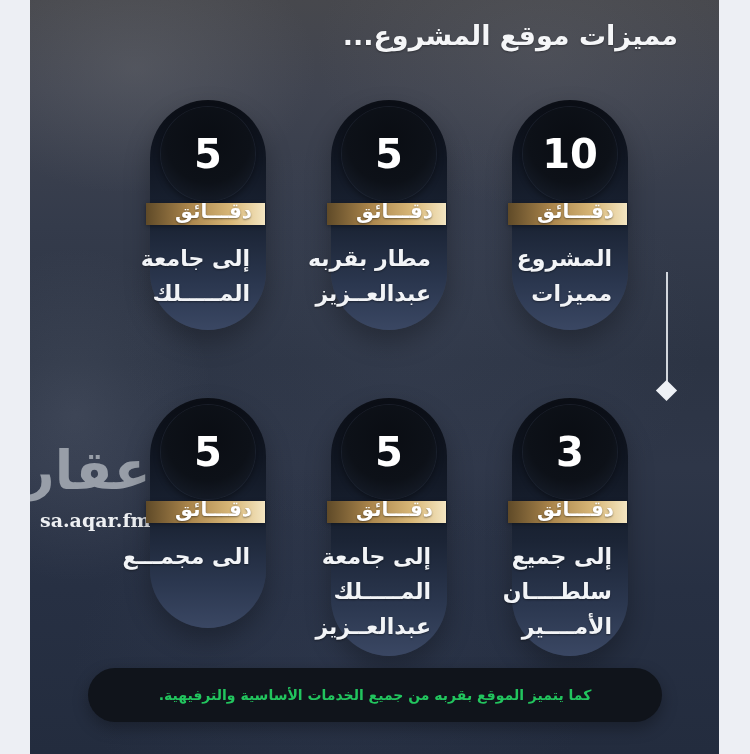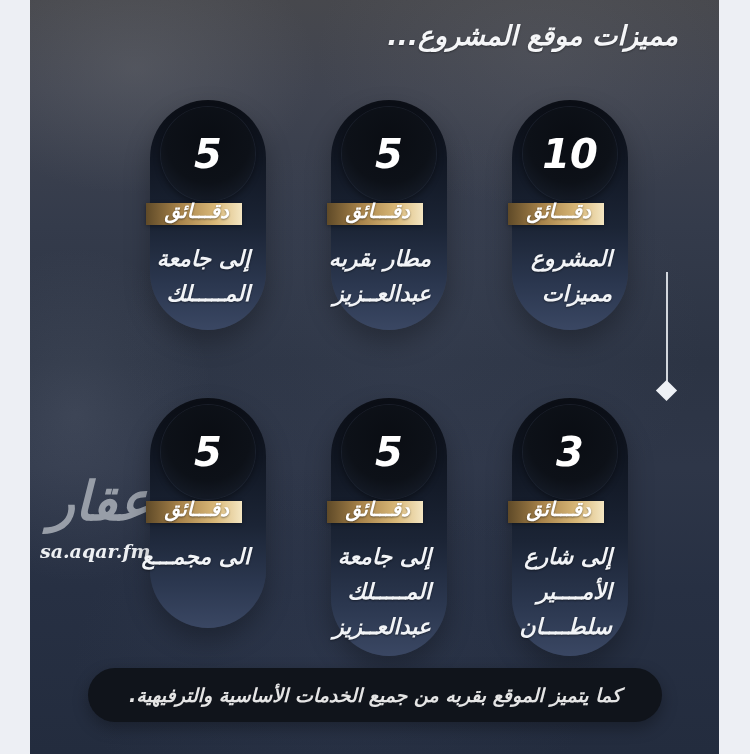--- a/index.html
+++ b/index.html
@@ -1,20 +1,19 @@
 <!DOCTYPE html>
 <html lang="ar"><head>
 <meta charset="utf-8">
 <style>
   html,body{margin:0;padding:0;background:#1a1f2b;}
   #stage{
     position:relative;width:750px;height:754px;overflow:hidden;
     font-family:"DejaVu Sans",sans-serif;
     background:linear-gradient(180deg,#47484d 0%,#404450 12%,#343b4b 30%,#2c3444 48%,#2e3648 62%,#273043 78%,#232c3e 100%);
-    font-style:italic;
   }
   #stage::before{
     content:"";position:absolute;inset:0;z-index:0;pointer-events:none;
     background:
       radial-gradient(260px 180px at 18% 9%,rgba(125,127,132,0.28),transparent 70%),
       radial-gradient(320px 220px at 72% 7%,rgba(112,114,120,0.22),transparent 70%),
       radial-gradient(200px 240px at 10% 55%,rgba(160,168,185,0.14),transparent 70%),
       radial-gradient(420px 300px at 55% 45%,rgba(95,105,130,0.12),transparent 70%),
       radial-gradient(380px 260px at 45% 88%,rgba(70,82,110,0.18),transparent 70%);
   }
@@ -43,41 +42,42 @@
     width:94px;height:94px;border-radius:50%;margin:7px auto 0;
     background:radial-gradient(circle at 50% 36%,#0a0d13 0%,#0d1118 55%,#1a2231 100%);
     box-shadow:0 0 0 1px rgba(150,170,210,0.10),0 3px 7px rgba(0,0,0,0.45);
     display:flex;align-items:center;justify-content:center;
   }
   .num{color:#ffffff;font-size:40px;font-weight:700;}
   .goldbar{
     width:96px;height:22px;margin-top:2px;margin-left:-4px;
     background:linear-gradient(90deg,#5f4a28 0%,#a8834a 35%,#d9b878 72%,#f4e6c2 100%);
     box-shadow:0 1px 4px rgba(0,0,0,0.35);
+    padding-left:23px;
   }
   .goldbar span{
     display:block;direction:rtl;text-align:right;padding-right:13px;
     color:#ffffff;font-size:20px;font-weight:700;line-height:24px;
     position:relative;top:-4px;text-shadow:0 1px 2px rgba(0,0,0,0.45);
   }
   .lines{margin-top:16px;direction:rtl;}
   .ln{
     color:#f2f4f7;font-size:22px;font-weight:700;line-height:35px;
     text-align:right;padding-right:16px;white-space:nowrap;
     text-shadow:0 1px 2px rgba(0,0,0,0.4);
   }
   .marker-line{position:absolute;left:666px;top:272px;width:2px;height:112px;background:rgba(240,243,248,0.85);z-index:2;}
   .marker-diamond{position:absolute;left:659px;top:383px;width:15px;height:15px;background:#eef1f6;transform:rotate(45deg);z-index:2;}
   .footer{
     position:absolute;left:88px;top:668px;width:574px;height:54px;border-radius:28px;
     background:#10141b;z-index:3;display:flex;align-items:center;justify-content:center;
     box-shadow:0 6px 16px rgba(0,0,0,0.3);
   }
-  .footer .note{color:#e5e5e5;font-size:19px;font-weight:700;direction:rtl;}
-  .watermark{position:absolute;left:20px;top:472px;z-index:1;}
+  .footer .note{color:#22c55e;font-size:14px;font-weight:700;direction:rtl;}
+  .watermark{position:absolute;left:20px;top:441px;z-index:1;}
   .wm-brand{color:#989ea8;font-size:54px;font-weight:700;line-height:60px;direction:rtl;}
   .wm-domain{color:#eef0f3;font-family:"DejaVu Serif",serif;font-size:19px;font-weight:700;margin-top:8px;margin-left:20px;}
 </style>
 </head>
 <body>
 
 <div id="stage">
 
   <div class="strip left"></div>
   <div class="strip right"></div>
@@ -125,23 +125,23 @@
 
   <div class="row r2">
     <div class="capsule h3">
       <div class="circle">
         <div class="num">3</div>
       </div>
       <div class="goldbar">
         <span>دقـــائق</span>
       </div>
       <div class="lines">
-        <div class="ln">إلى شارع</div>
+        <div class="ln">إلى جميع</div>
+        <div class="ln">سلطــــان</div>
         <div class="ln">الأمــــير</div>
-        <div class="ln">سلطــــان</div>
       </div>
     </div>
     <div class="capsule h3">
       <div class="circle">
         <div class="num">5</div>
       </div>
       <div class="goldbar">
         <span>دقـــائق</span>
       </div>
       <div class="lines">

